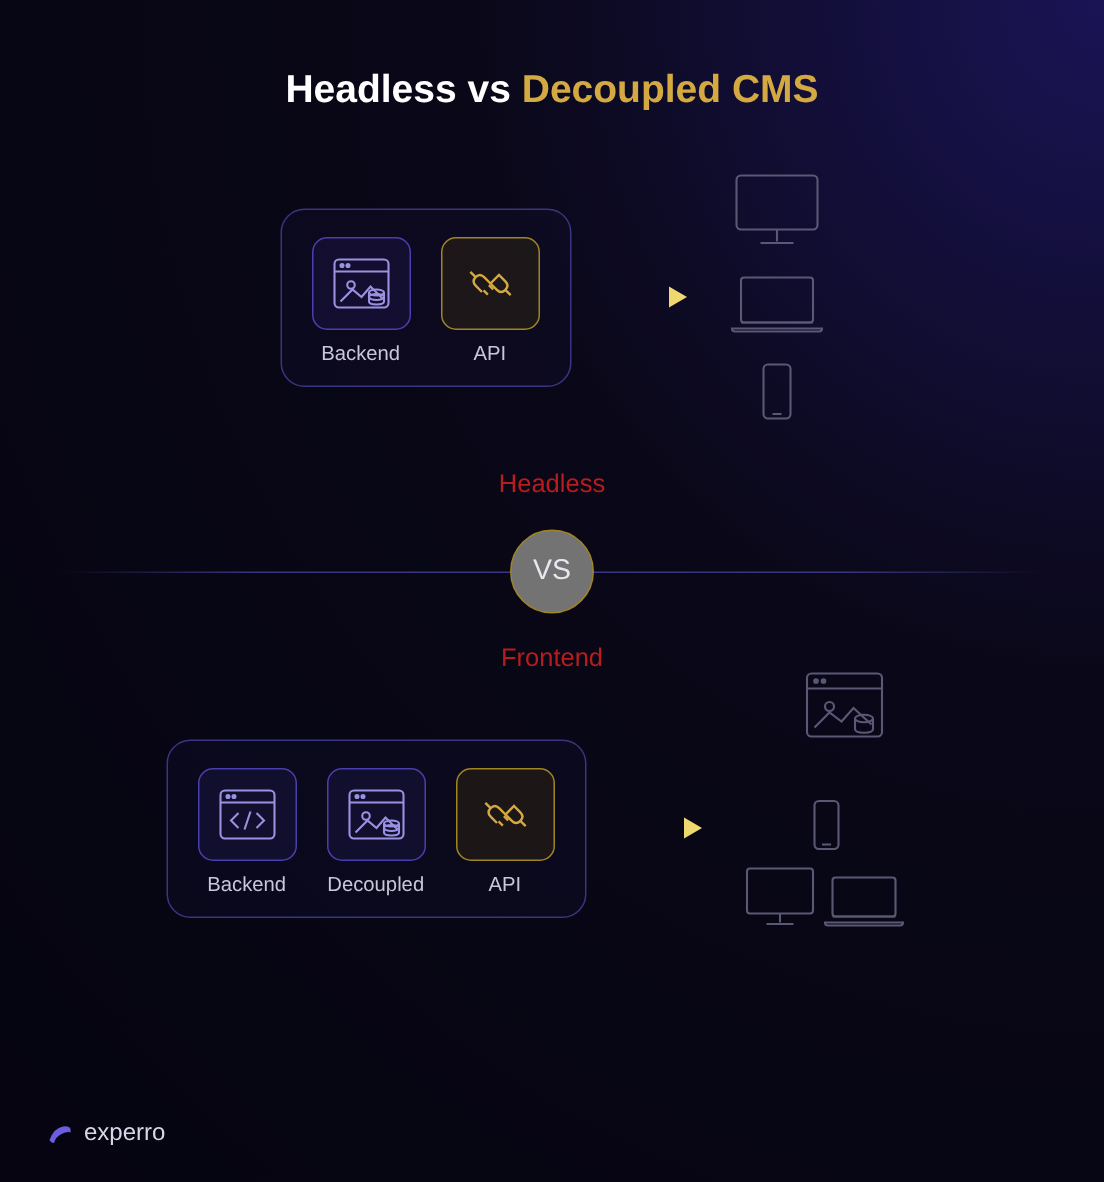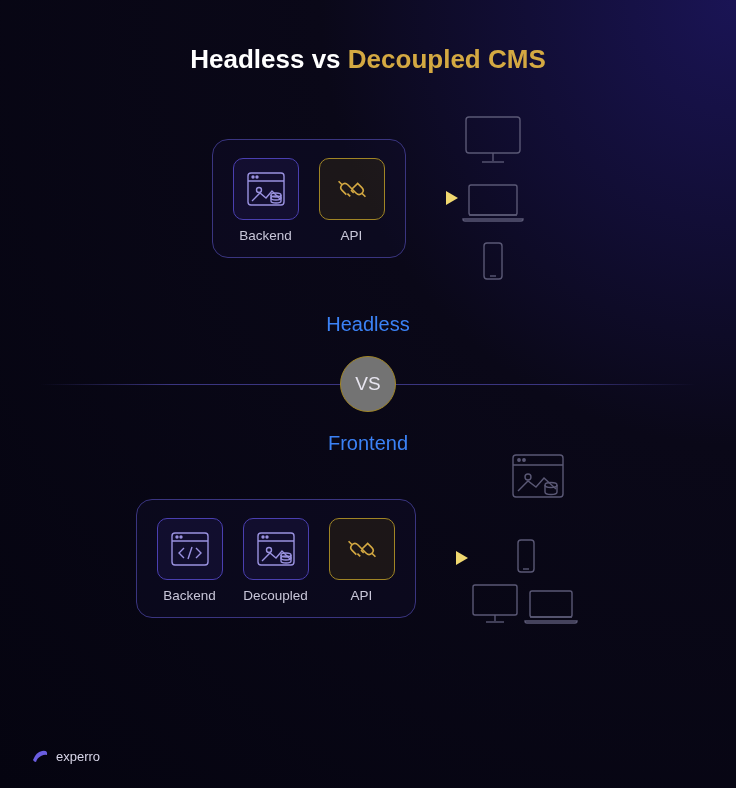--- a/index.html
+++ b/index.html
@@ -17,20 +17,21 @@
     padding-top: 44px;
     font-size: 26px;
     font-weight: 600;
   }
   .title .accent { color: #d4a942; }
   .section {
     position: relative;
     display: flex;
     align-items: center;
     justify-content: center;
+    gap: 25px;
     margin-top: 40px;
   }
   .group-box {
     border: 1.5px solid #3a3580;
     border-radius: 16px;
     padding: 18px 20px 14px 20px;
     display: flex;
     gap: 20px;
     background: rgba(20, 18, 50, 0.3);
   }
@@ -67,22 +68,22 @@
   }
   .devices {
     display: flex;
     flex-direction: column;
     gap: 18px;
     align-items: center;
   }
   .devices svg { display: block; }
   .section-label {
     text-align: center;
-    font-size: 20px;
-    color: #3b82f6;
+    font-size: 17px;
+    color: #b91c1c;
     font-weight: 500;
   }
   .divider-wrap {
     position: relative;
     margin: 18px 0;
     height: 60px;
     display: flex;
     align-items: center;
     justify-content: center;
   }
@@ -115,21 +116,21 @@
     height: 150px;
   }
   .logo {
     position: absolute;
     bottom: 22px;
     left: 30px;
     display: flex;
     align-items: center;
     gap: 6px;
     color: #d8d6e8;
-    font-size: 13px;
+    font-size: 16px;
     font-weight: 500;
   }
   .logo-icon {
     width: 20px;
     height: 20px;
   }
 </style>
 </head>
 <body>
 

